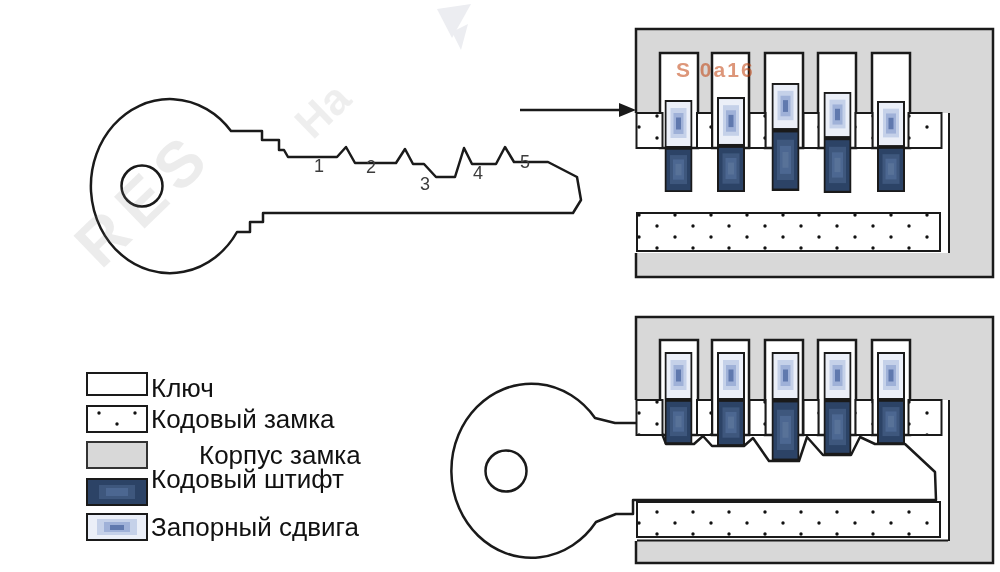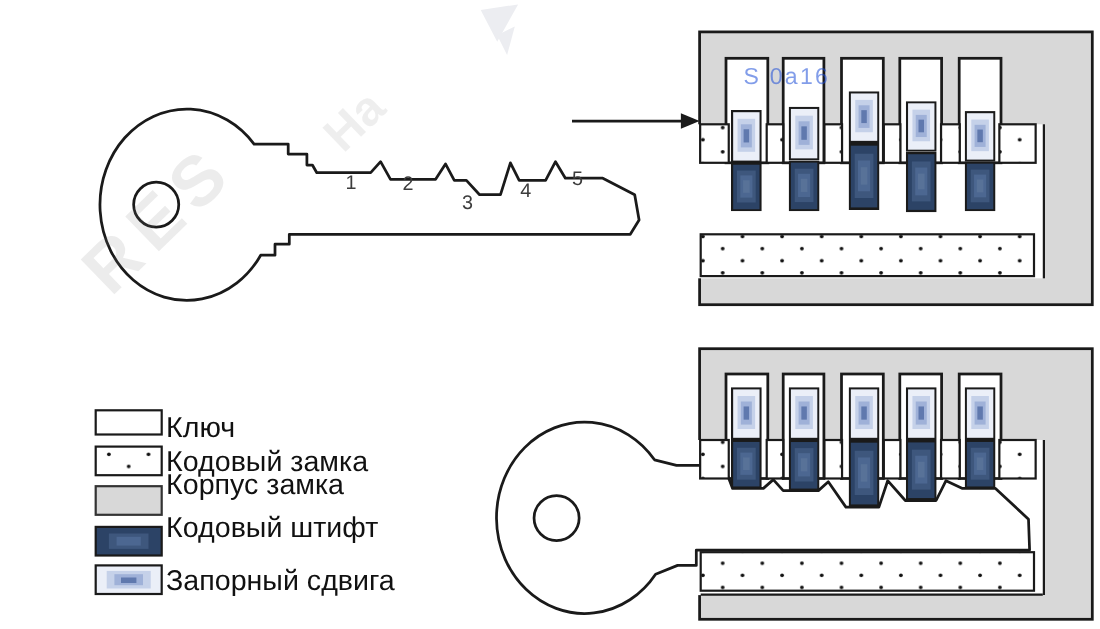--- a/index.html
+++ b/index.html
@@ -12,28 +12,28 @@
          font-family:"Liberation Sans", sans-serif;color:#111;}
   .stage svg{position:absolute;left:0;top:0;}
   .txt{position:absolute;white-space:nowrap;}
   .title{left:10px;top:8px;font-size:40px;font-weight:bold;letter-spacing:0px;}
   .shear-label{left:328px;top:100px;font-size:26px;}
   .cut{font-size:18px;color:#3c3c3c;}
   .cut1{left:314px;top:156px;} .cut2{left:366px;top:157px;}
   .cut3{left:420px;top:174px;} .cut4{left:473px;top:163px;}
   .cut5{left:520px;top:152px;}
   .legend-label{left:151px;font-size:26px;}
-  .ll0{top:373px;} .ll1{top:404px;} .ll2{top:425px;} .ll3{top:464px;} .ll4{top:512px;}
+  .ll0{top:373px;} .ll1{top:404px;} .ll2{top:440px;margin-left:48px;} .ll3{top:464px;} .ll4{top:512px;}
   .wm{position:absolute;pointer-events:none;font-weight:bold;transform-origin:0 0;
       white-space:nowrap;color:#7d7d7d;}
   .wm-res{left:60px;top:228px;font-size:64px;letter-spacing:10px;
           transform:rotate(-44deg);opacity:.14;}
   .wm-ha{left:285px;top:112px;font-size:44px;transform:rotate(-44deg);opacity:.12;}
-  .wm-code{left:676px;top:58px;font-size:21px;font-weight:normal;
-           letter-spacing:2px;color:#1d4ed8;opacity:.55;}
+  .wm-code{left:676px;top:58px;font-size:21px;font-weight:bold;
+           letter-spacing:2px;color:#c2410c;opacity:.55;}
   
   .housing{fill:var(--c-body);stroke:var(--c-line);stroke-width:2.5;}
   .plugwhite{fill:#fff;}
   .chamber{fill:#fff;stroke:var(--c-line);stroke-width:2.5;}
   .dotted{fill:url(#dots);stroke:var(--c-line);stroke-width:2;}
   .keyshape{fill:#fff;stroke:var(--c-line);stroke-width:2.5;stroke-linejoin:round;}
   .hole{fill:#fff;stroke:var(--c-line);stroke-width:2.5;}
   .edge{stroke:var(--c-line);stroke-width:2;}
   .arrowline{stroke:var(--c-line);stroke-width:2.5;}
   .arrowhead{fill:var(--c-line);}

